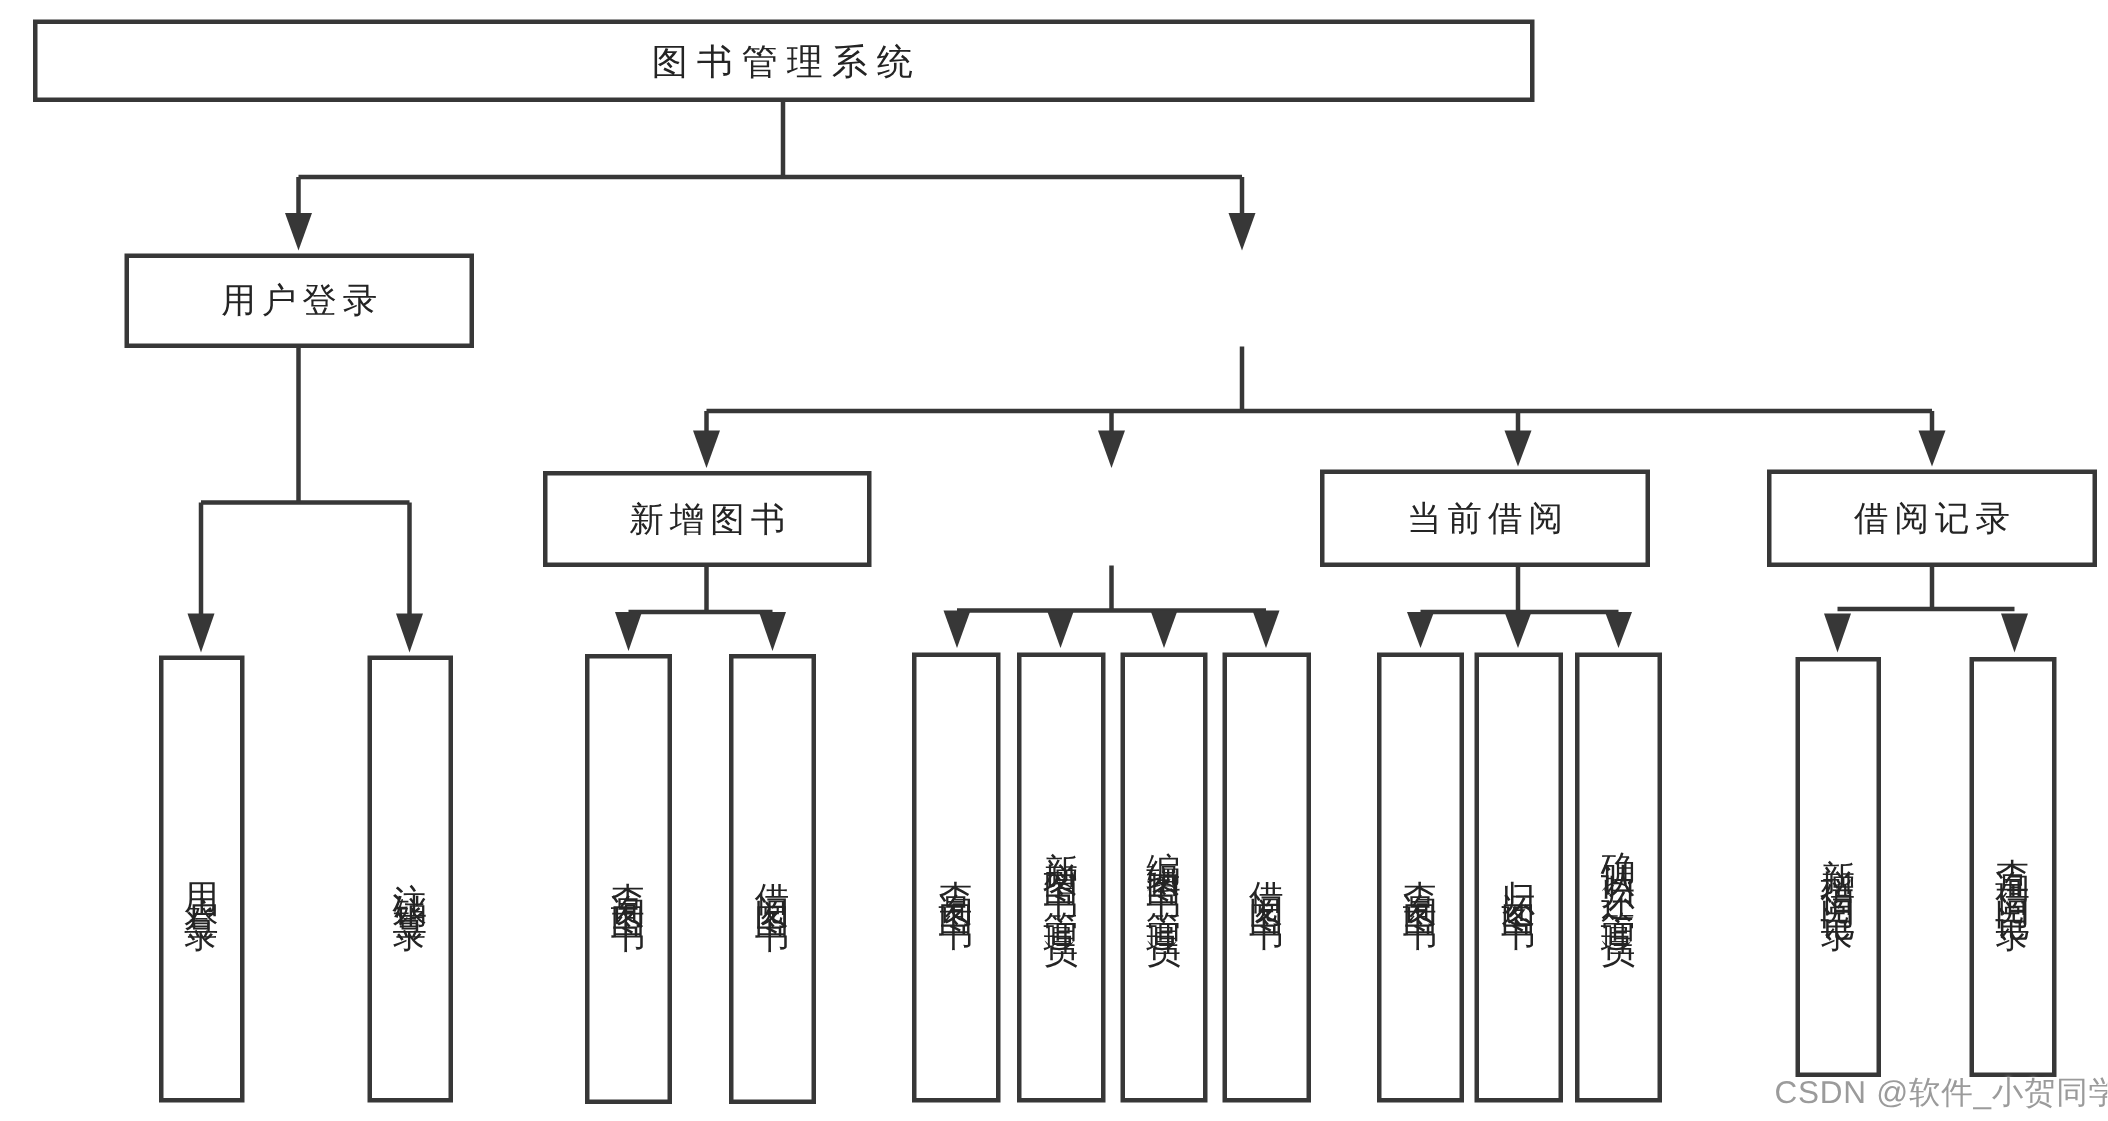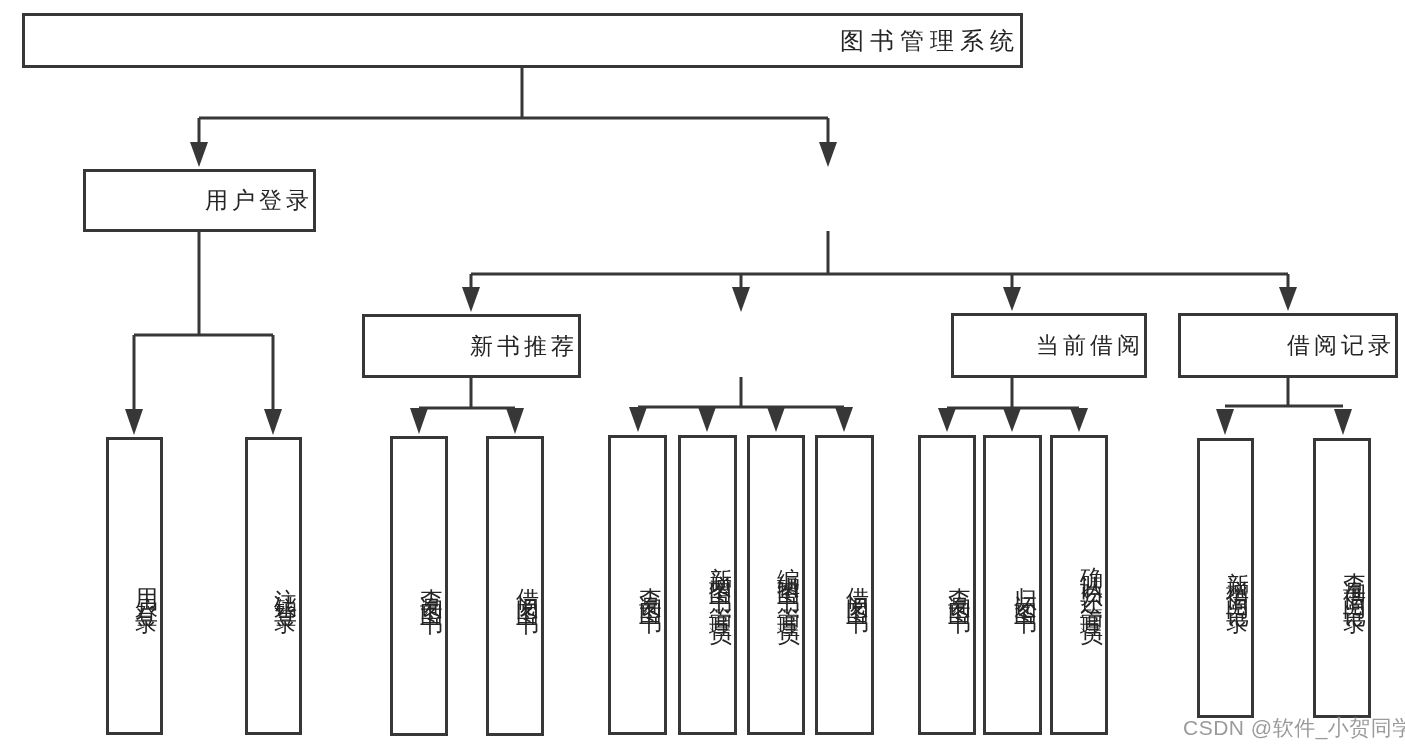--- a/index.html
+++ b/index.html
@@ -3,21 +3,21 @@
 <meta charset="utf-8">
 <style>
   html,body{margin:0;padding:0;background:#ffffff;}
   .canvas{
     position:relative;width:1405px;height:747px;background:#ffffff;
     font-family:"Liberation Sans","DejaVu Sans",sans-serif;overflow:hidden;
   }
   .connectors{position:absolute;left:0;top:0;}
   .box{
     position:absolute;box-sizing:border-box;background:#ffffff;
-    border:3px solid #373737;display:flex;align-items:center;justify-content:flex-end;
+    border:3px solid #373737;display:flex;align-items:center;justify-content:center;
     color:#242424;
   }
   .box.h span{font-size:23px;letter-spacing:4px;text-indent:4px;white-space:nowrap;}
   .box.root span{font-size:24px;letter-spacing:6px;}
   .box.v span{
     writing-mode:vertical-rl;text-orientation:mixed;
     font-size:23px;letter-spacing:8px;line-height:1.15;white-space:nowrap;
   }
   .watermark{
     position:absolute;left:1183px;top:714px;font-size:21px;color:#9b9b9b;
@@ -87,23 +87,23 @@
 
   <div class="box h root" style="left:22px;top:13px;width:1001px;height:55px">
     <span>图书管理系统</span>
   </div>
 
   <div class="box h" style="left:83px;top:169px;width:233px;height:63px">
     <span>用户登录</span>
   </div>
 
   <div class="box h" style="left:362px;top:314px;width:219px;height:64px">
-    <span>新书推荐</span>
+    <span>新增图书</span>
   </div>
-  <div class="box h" style="left:951px;top:313px;width:196px;height:65px">
+  <div class="box h" style="left:880px;top:313px;width:220px;height:65px">
     <span>当前借阅</span>
   </div>
   <div class="box h" style="left:1178px;top:313px;width:220px;height:65px">
     <span>借阅记录</span>
   </div>
 
   <div class="box v" style="left:106px;top:437px;width:57px;height:298px">
     <span>用户登录</span>
   </div>
   <div class="box v" style="left:245px;top:437px;width:57px;height:298px">

